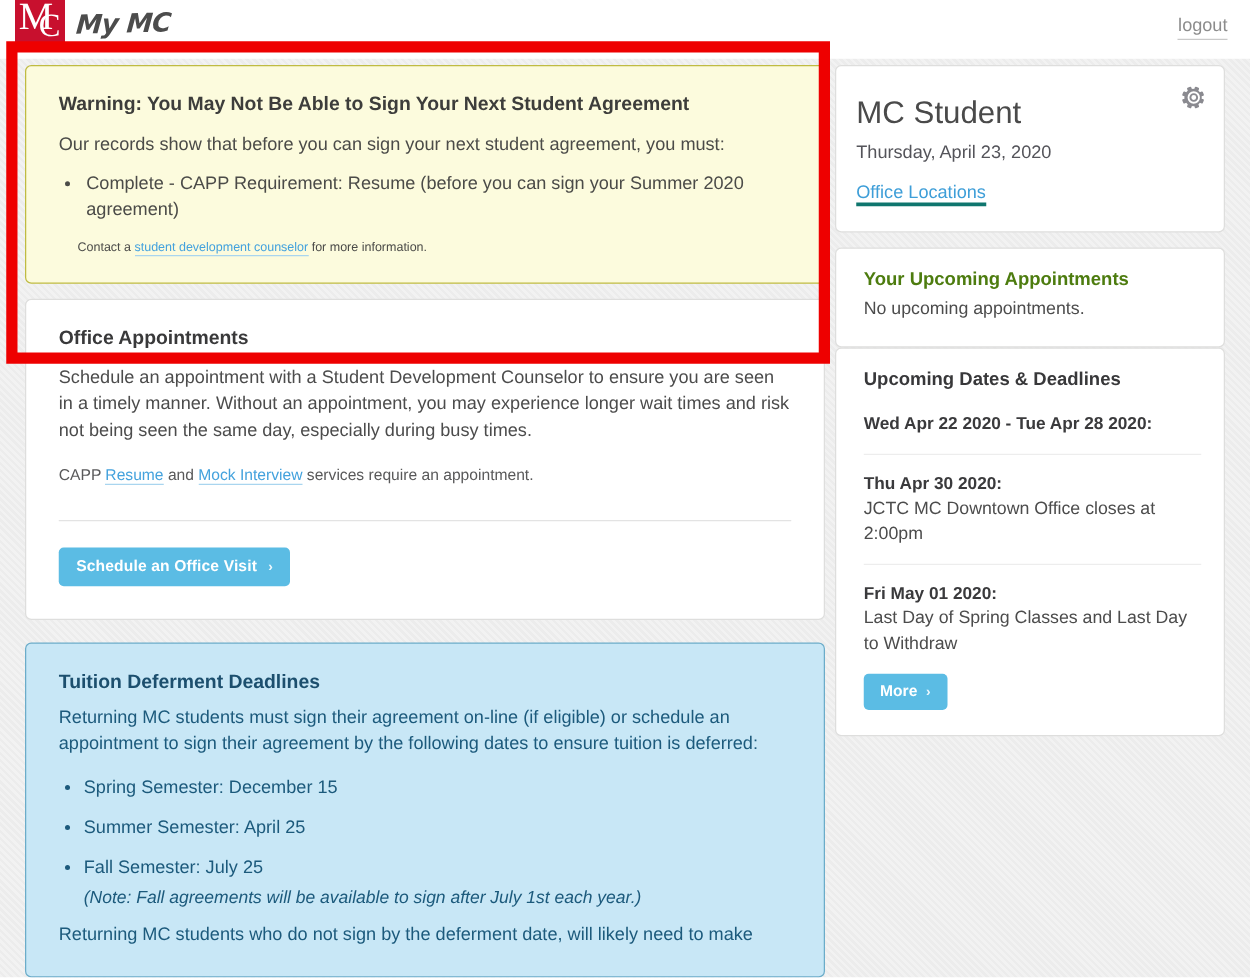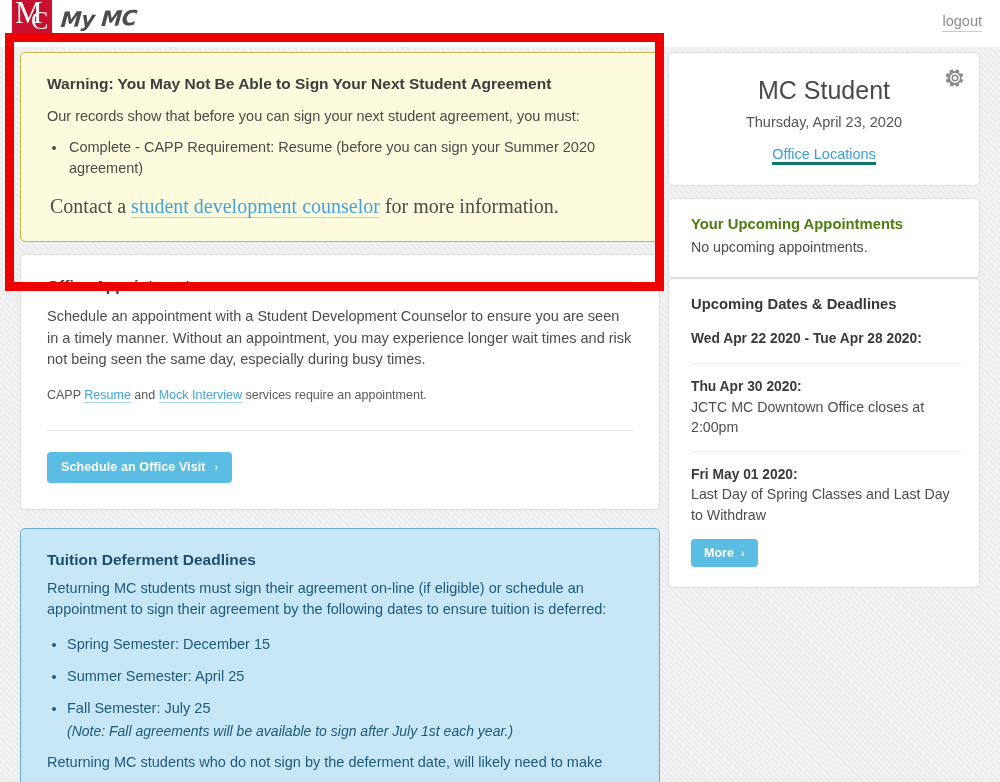--- a/index.html
+++ b/index.html
@@ -140,25 +140,24 @@
     list-style: disc;
   }
   .warning-list li {
     font-size: 14.5px;
     color: #4b4b48;
     line-height: 1.45;
     margin-bottom: 3px;
     padding-left: 2px;
   }
   .warning-foot {
-    font-size: 20px;
+    font-size: 10px;
     color: #4b4b48;
-    margin: 13px 0 0 3px;
+    margin: 13px 0 0 15px;
     line-height: 1.45;
-    font-family: Liberation Serif, serif;
   }
   .ilink {
     color: #44a2dd;
     text-decoration: none;
     border-bottom: 1px solid #a9d5ef;
   }
 
   
   .appt-card {
     margin-top: 12px;
@@ -252,21 +251,21 @@
     font-size: 14.5px;
     color: #1c5a7c;
     line-height: 1.48;
     margin: 9px 0 0 0;
   }
 
   
   .student-card {
     margin-top: 4px;
     padding: 18px 16px 20px 16px;
-    text-align: center;
+    text-align: left;
     position: relative;
   }
   .gear-icon {
     position: absolute;
     right: 13px;
     top: 14px;
     width: 22px;
     height: 22px;
     cursor: pointer;
   }

